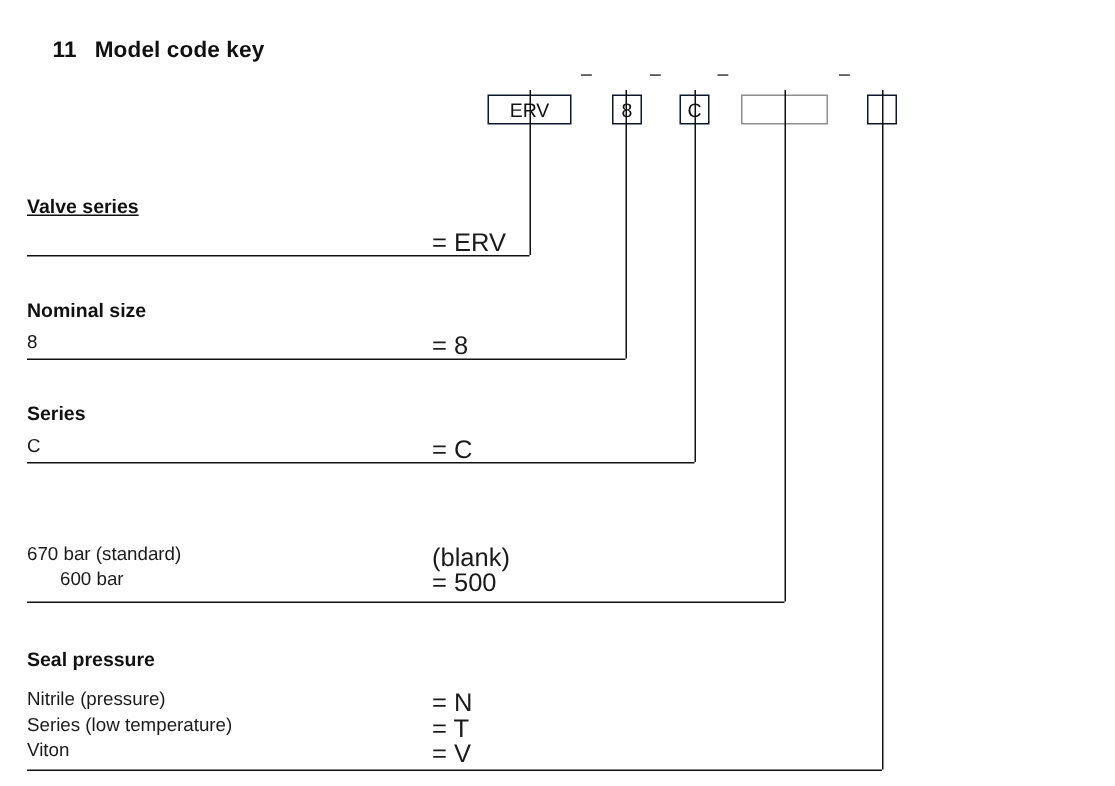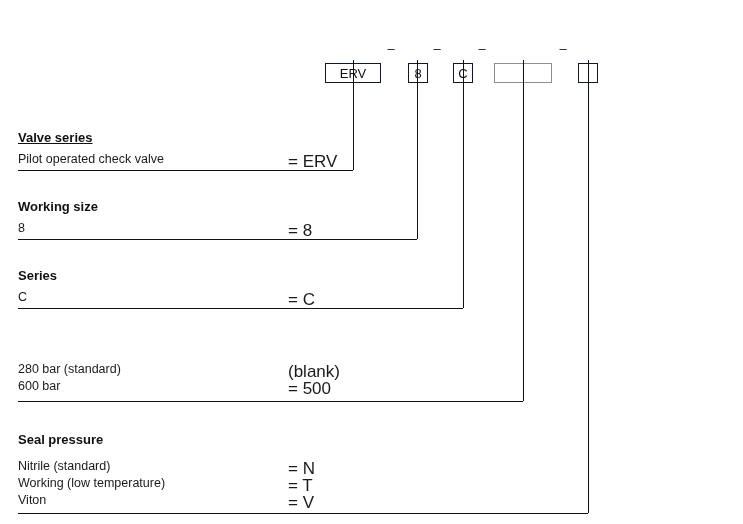--- a/index.html
+++ b/index.html
@@ -101,20 +101,23 @@
     font-size: 17px;
     color: #1a1a1a;
     white-space: pre;
   }
 </style>
 </head>
 <body>
 
 <div id="page">
 
+  <div class="title">
+    <span class="num">11</span><span>Model code key</span>
+  </div>
 
   <div class="code-row">
     <div class="code-box" style="left:0px; width:56px;">ERV</div>
     <div class="dash" style="left:59px;">–</div>
 
     <div class="code-box" style="left:83px; width:20px;">8</div>
     <div class="dash" style="left:105px;">–</div>
 
     <div class="code-box" style="left:128px; width:20px;">C</div>
     <div class="dash" style="left:150px;">–</div>
@@ -129,42 +132,41 @@
 
   <div class="vline" style="left:417px; top:60px; height:179px;"></div>
 
   <div class="vline" style="left:463px; top:60px; height:248px;"></div>
 
   <div class="vline" style="left:523px; top:60px; height:341px;"></div>
 
   <div class="vline" style="left:588px; top:60px; height:453px;"></div>
 
   <div class="sec-head" style="top:130px;text-decoration:underline;">Valve series</div>
-  <div class="opt-label" style="top:152px;">Pilot operated check valve</div>
   <div class="opt-code" style="top:152px;">= ERV</div>
   <div class="rule" style="top:170px; width:335px;"></div>
 
-  <div class="sec-head" style="top:199px;">Working size</div>
+  <div class="sec-head" style="top:199px;">Nominal size</div>
   <div class="opt-label" style="top:221px;">8</div>
   <div class="opt-code" style="top:221px;">= 8</div>
   <div class="rule" style="top:239px; width:399px;"></div>
 
   <div class="sec-head" style="top:268px;">Series</div>
   <div class="opt-label" style="top:290px;">C</div>
   <div class="opt-code" style="top:290px;">= C</div>
   <div class="rule" style="top:308px; width:445px;"></div>
 
-  <div class="opt-label" style="top:362px;">280 bar (standard)</div>
+  <div class="opt-label" style="top:362px;">670 bar (standard)</div>
   <div class="opt-code" style="top:362px;">(blank)</div>
-  <div class="opt-label" style="top:379px;">600 bar</div>
+  <div class="opt-label" style="top:379px;margin-left:22px;">600 bar</div>
   <div class="opt-code" style="top:379px;">= 500</div>
   <div class="rule" style="top:401px; width:505px;"></div>
 
   <div class="sec-head" style="top:432px;">Seal pressure</div>
-  <div class="opt-label" style="top:459px;">Nitrile (standard)</div>
+  <div class="opt-label" style="top:459px;">Nitrile (pressure)</div>
   <div class="opt-code" style="top:459px;">= N</div>
-  <div class="opt-label" style="top:476px;">Working (low temperature)</div>
+  <div class="opt-label" style="top:476px;">Series (low temperature)</div>
   <div class="opt-code" style="top:476px;">= T</div>
   <div class="opt-label" style="top:493px;">Viton</div>
   <div class="opt-code" style="top:493px;">= V</div>
   <div class="rule" style="top:513px; width:570px;"></div>
 
 </div>
 
 </body></html>

